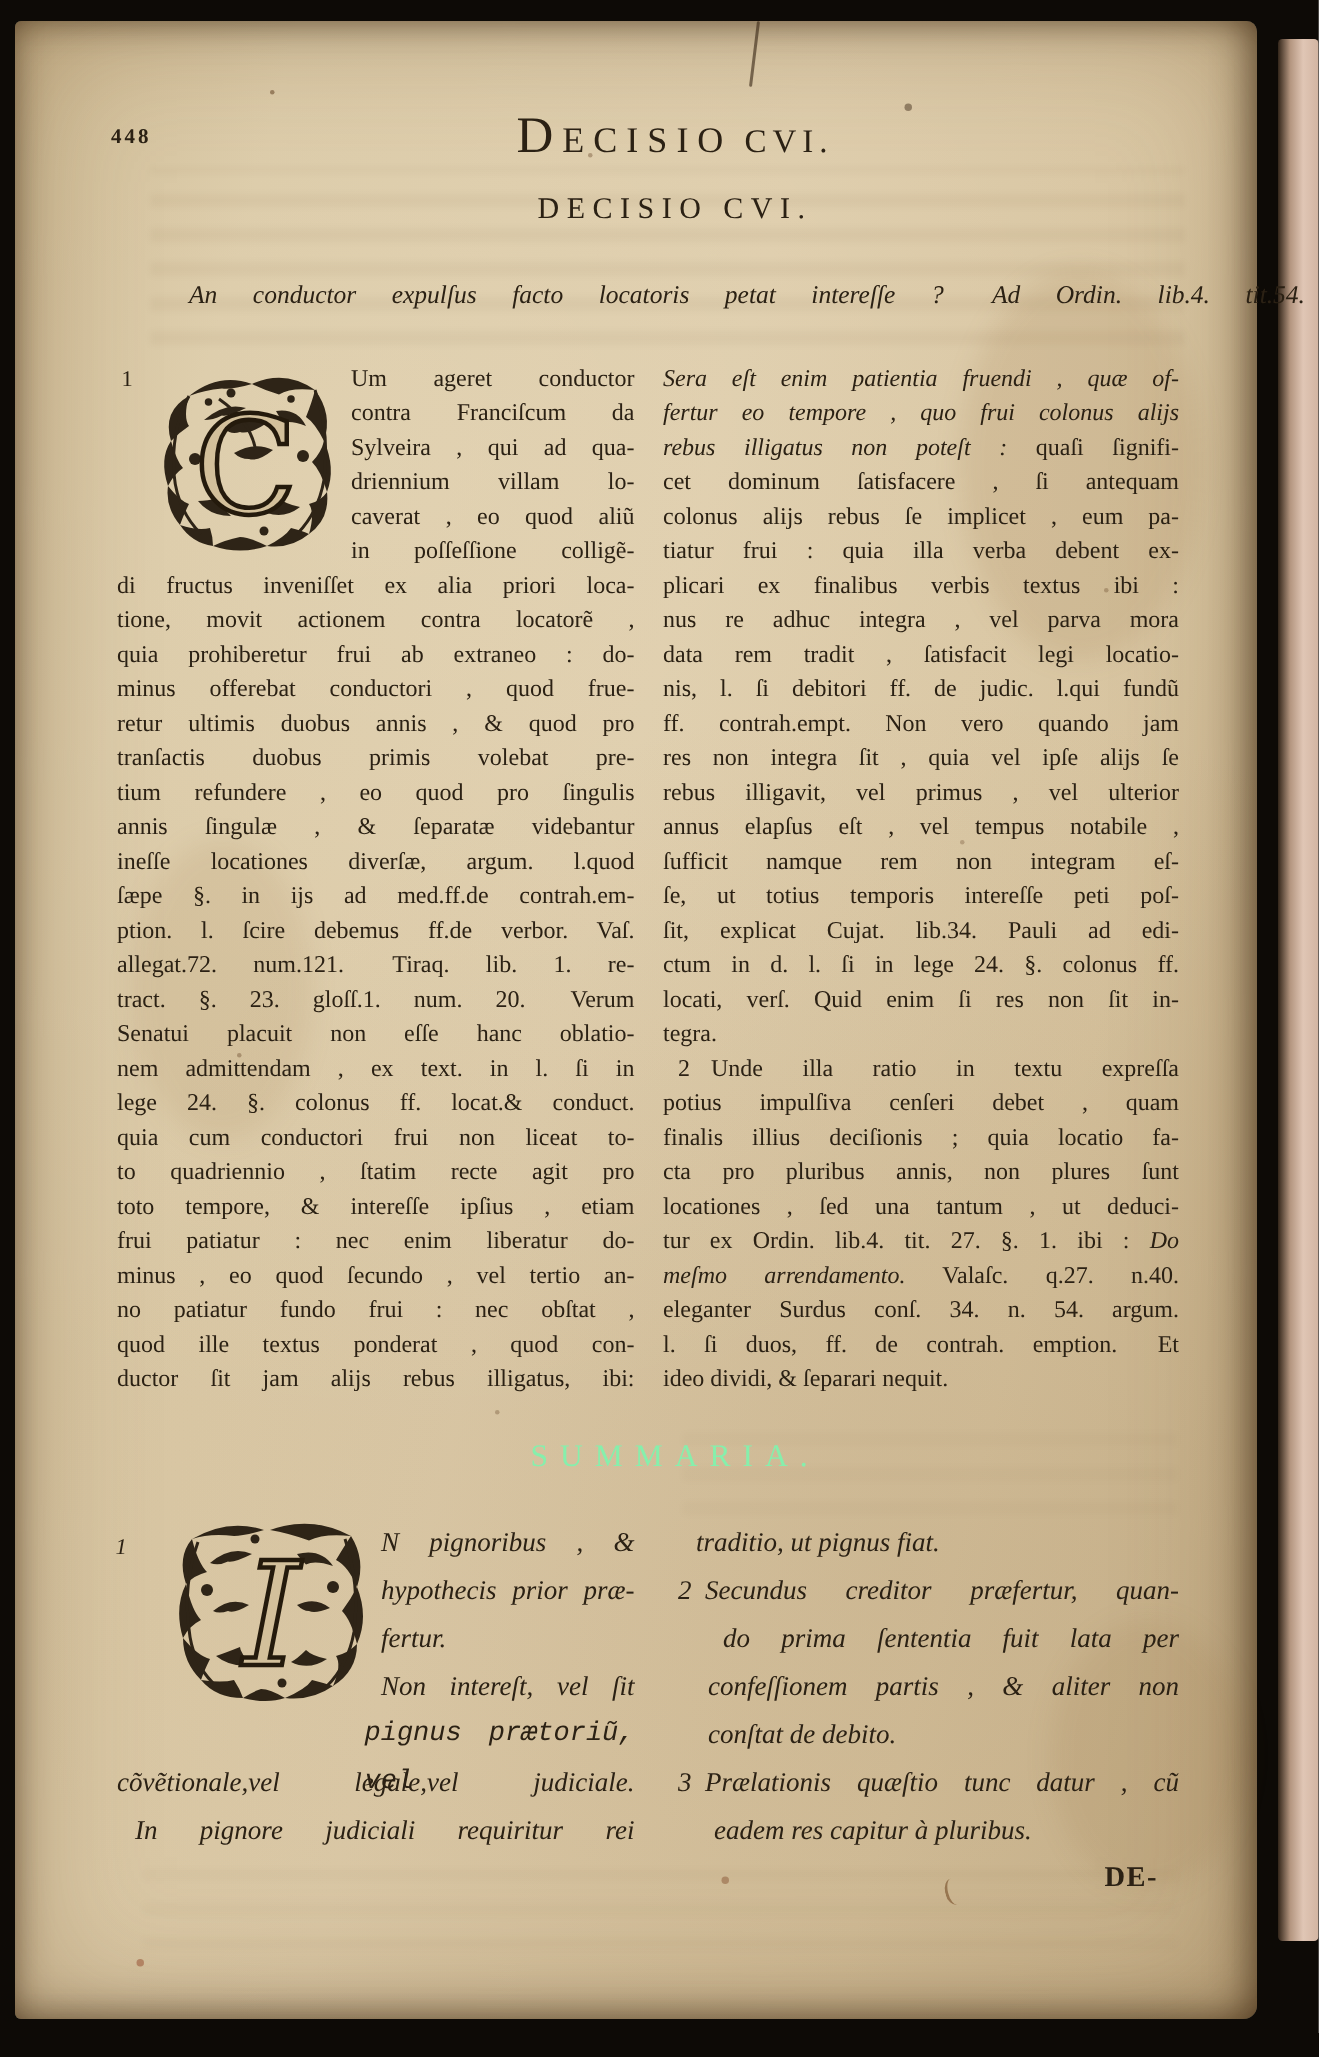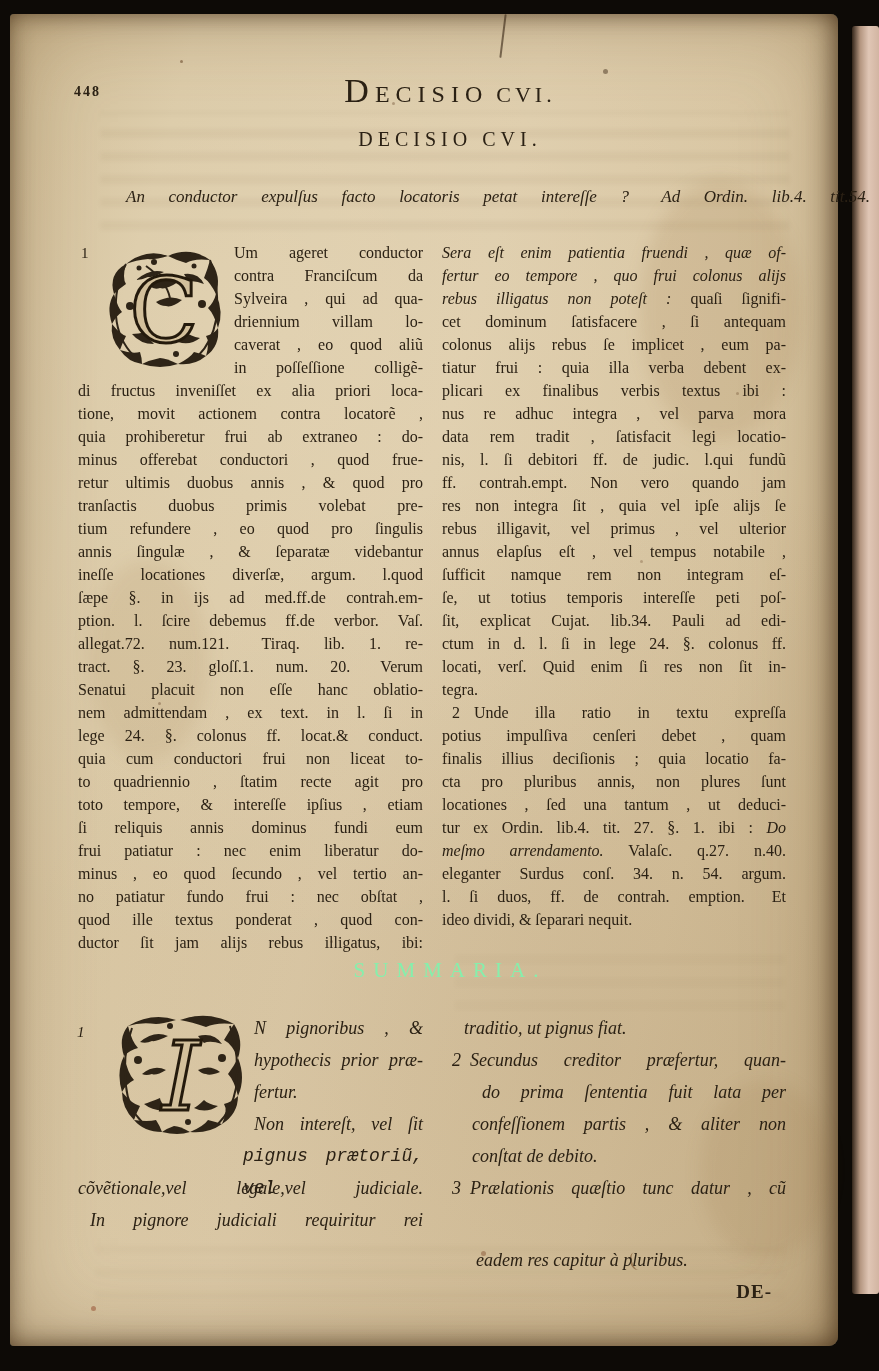--- a/index.html
+++ b/index.html
@@ -150,21 +150,20 @@
         <div class="tl"><span>ſæpe §. in ijs ad med.ff.de contrah.em-</span></div>
         <div class="tl"><span>ption. l. ſcire debemus ff.de verbor. Vaſ.</span></div>
         <div class="tl"><span>allegat.72. num.121.  Tiraq. lib. 1. re-</span></div>
         <div class="tl"><span>tract. §. 23. gloſſ.1. num. 20.  Verum</span></div>
         <div class="tl"><span>Senatui placuit non eſſe hanc oblatio-</span></div>
         <div class="tl"><span>nem admittendam , ex text. in l. ſi in</span></div>
         <div class="tl"><span>lege 24. §. colonus ff. locat.&amp; conduct.</span></div>
         <div class="tl"><span>quia cum conductori frui non liceat to-</span></div>
         <div class="tl"><span>to quadriennio , ſtatim recte agit pro</span></div>
         <div class="tl"><span>toto tempore, &amp; intereſſe ipſius , etiam</span></div>
-        <div class="tl"><span>ſi reliquis annis dominus fundi eum</span></div>
         <div class="tl"><span>frui patiatur : nec enim liberatur do-</span></div>
         <div class="tl"><span>minus , eo quod ſecundo , vel tertio an-</span></div>
         <div class="tl"><span>no patiatur fundo frui : nec obſtat ,</span></div>
         <div class="tl"><span>quod ille textus ponderat , quod con-</span></div>
         <div class="tl"><span>ductor ſit jam alijs rebus illigatus, ibi:</span></div>
       </div>
     <div class="col rt" id="dec-right">
         <div class="tl"><span class="it">Sera eſt enim patientia fruendi , quæ of-</span></div>
         <div class="tl"><span class="it">fertur eo tempore , quo frui colonus alijs</span></div>
         <div class="tl"><span class="it">rebus illigatus non poteſt : </span><span>quaſi ſignifi-</span></div>
@@ -242,18 +241,18 @@
         <div class="tl"><span>cõvẽtionale,vel legale,vel judiciale.</span></div>
         <div class="tl" style="padding-left: 12px;"><span>In pignore judiciali requiritur rei</span></div>
       </div>
     <div class="col rt" id="sum-right">
         <div class="tl end" style="padding-left: 22px;"><span>traditio, ut pignus fiat.</span></div>
         <div class="tl" style="padding-left: 28px;"><span class="item-num">2</span><span>Secundus creditor præfertur, quan-</span></div>
         <div class="tl" style="padding-left: 40px;"><span>do prima ſententia fuit lata per</span></div>
         <div class="tl" style="padding-left: 30px;"><span>confeſſionem partis , &amp; aliter non</span></div>
         <div class="tl end" style="padding-left: 30px;"><span>conſtat de debito.</span></div>
         <div class="tl" style="padding-left: 28px;"><span class="item-num">3</span><span>Prælationis quæſtio tunc datur , cũ</span></div>
-        <div class="tl end" style="padding-left: 34px; margin-top: 40px;"><span>eadem res capitur à pluribus.</span></div>
+        <div class="tl end" style="padding-left: 34px;"><span>eadem res capitur à pluribus.</span></div>
         <div class="catchword">DE-</div>
       </div>
   </div>
 
 </div>
 
 </body></html>

